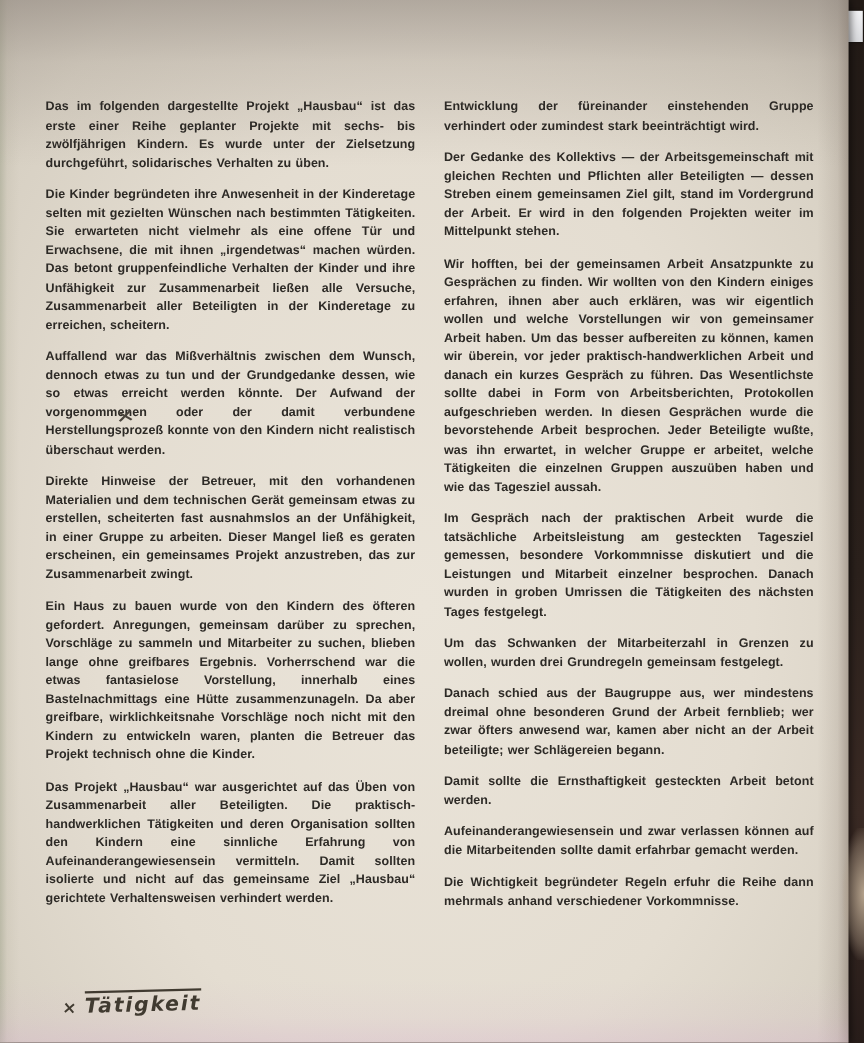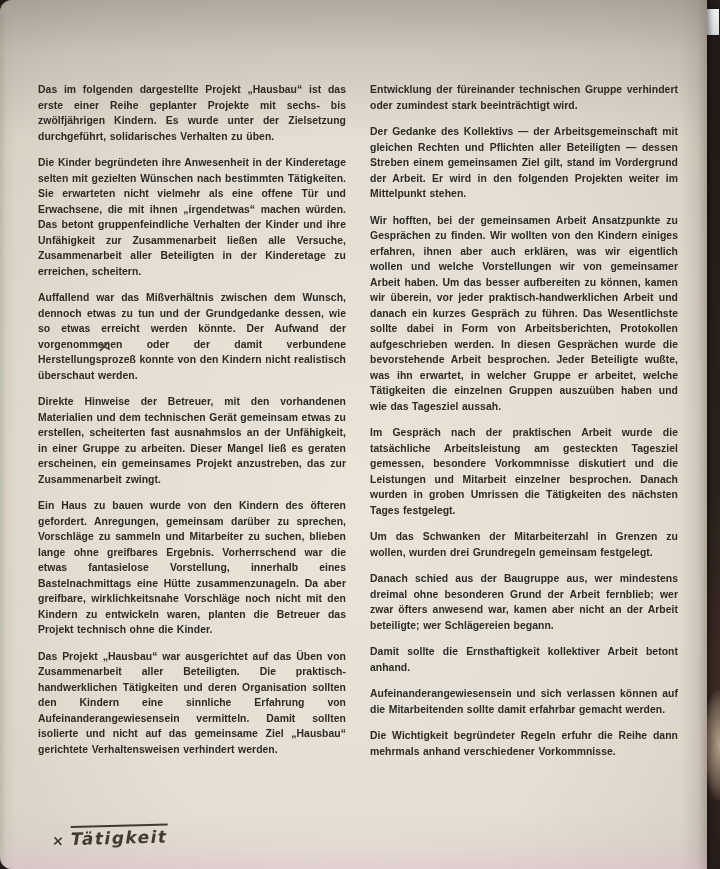--- a/index.html
+++ b/index.html
@@ -4,21 +4,20 @@
 <style>
   html,body{margin:0;padding:0;}
   body{
     width:720px;height:869px;overflow:hidden;
     font-family:"Liberation Sans",sans-serif;
     background:#241c18;
   }
   .photo{
     position:relative;width:720px;height:869px;overflow:hidden;
     background:linear-gradient(180deg,#221a16 0%,#2b211c 55%,#3a2a24 78%,#281d1a 100%);
-    border-radius:12px;
   }
   
   .photo::after{
     content:"";position:absolute;right:0;top:690px;width:18px;height:110px;
     background:radial-gradient(ellipse at 100% 50%, #b4a28c 0%, rgba(180,162,140,0.35) 55%, rgba(0,0,0,0) 75%);
     pointer-events:none;
   }
   .paper-slip{
     position:absolute;right:1px;top:9px;width:15px;height:26px;
     background:linear-gradient(180deg,#f2f2f4,#d9dadd);
@@ -86,28 +85,28 @@
       <div class="col">
         <p>Das im folgenden dargestellte Projekt „Hausbau“ ist das erste einer Reihe geplanter Projekte mit sechs- bis zwölfjährigen Kindern. Es wurde unter der Zielsetzung durchgeführt, solidarisches Verhalten zu üben.</p>
         <p>Die Kinder begründeten ihre Anwesenheit in der Kinderetage selten mit gezielten Wünschen nach bestimmten Tätigkeiten. Sie erwarteten nicht vielmehr als eine offene Tür und Erwachsene, die mit ihnen „irgendetwas“ machen würden. Das betont gruppenfeindliche Verhalten der Kinder und ihre Unfähigkeit zur Zusammenarbeit ließen alle Versuche, Zusammenarbeit aller Beteiligten in der Kinderetage zu erreichen, scheitern.</p>
         <p>Auffallend war das Mißverhältnis zwischen dem Wunsch, dennoch etwas zu tun und der Grundgedanke dessen, wie so etwas erreicht werden könnte. Der Aufwand der vorgenommenen oder der damit verbundene Herstellungsprozeß konnte von den Kindern nicht realistisch überschaut werden.</p>
         <p>Direkte Hinweise der Betreuer, mit den vorhandenen Materialien und dem technischen Gerät gemeinsam etwas zu erstellen, scheiterten fast ausnahmslos an der Unfähigkeit, in einer Gruppe zu arbeiten. Dieser Mangel ließ es geraten erscheinen, ein gemeinsames Projekt anzustreben, das zur Zusammenarbeit zwingt.</p>
         <p>Ein Haus zu bauen wurde von den Kindern des öfteren gefordert. Anregungen, gemeinsam darüber zu sprechen, Vorschläge zu sammeln und Mitarbeiter zu suchen, blieben lange ohne greifbares Ergebnis. Vorherrschend war die etwas fantasielose Vorstellung, innerhalb eines Bastelnachmittags eine Hütte zusammenzunageln. Da aber greifbare, wirklichkeitsnahe Vorschläge noch nicht mit den Kindern zu entwickeln waren, planten die Betreuer das Projekt technisch ohne die Kinder.</p>
         <p>Das Projekt „Hausbau“ war ausgerichtet auf das Üben von Zusammenarbeit aller Beteiligten. Die praktisch-handwerklichen Tätigkeiten und deren Organisation sollten den Kindern eine sinnliche Erfahrung von Aufeinanderangewiesensein vermitteln. Damit sollten isolierte und nicht auf das gemeinsame Ziel „Hausbau“ gerichtete Verhaltensweisen verhindert werden.</p>
       </div>
 
       <div class="col">
-        <p>Entwicklung der füreinander technischen Gruppe verhindert oder zumindest stark beeinträchtigt wird.</p>
+        <p>Entwicklung der füreinander einstehenden Gruppe verhindert oder zumindest stark beeinträchtigt wird.</p>
         <p>Der Gedanke des Kollektivs — der Arbeitsgemeinschaft mit gleichen Rechten und Pflichten aller Beteiligten — dessen Streben einem gemeinsamen Ziel gilt, stand im Vordergrund der Arbeit. Er wird in den folgenden Projekten weiter im Mittelpunkt stehen.</p>
         <p>Wir hofften, bei der gemeinsamen Arbeit Ansatzpunkte zu Gesprächen zu finden. Wir wollten von den Kindern einiges erfahren, ihnen aber auch erklären, was wir eigentlich wollen und welche Vorstellungen wir von gemeinsamer Arbeit haben. Um das besser aufbereiten zu können, kamen wir überein, vor jeder praktisch-handwerklichen Arbeit und danach ein kurzes Gespräch zu führen. Das Wesentlichste sollte dabei in Form von Arbeitsberichten, Protokollen aufgeschrieben werden. In diesen Gesprächen wurde die bevorstehende Arbeit besprochen. Jeder Beteiligte wußte, was ihn erwartet, in welcher Gruppe er arbeitet, welche Tätigkeiten die einzelnen Gruppen auszuüben haben und wie das Tagesziel aussah.</p>
         <p>Im Gespräch nach der praktischen Arbeit wurde die tatsächliche Arbeitsleistung am gesteckten Tagesziel gemessen, besondere Vorkommnisse diskutiert und die Leistungen und Mitarbeit einzelner besprochen. Danach wurden in groben Umrissen die Tätigkeiten des nächsten Tages festgelegt.</p>
         <p>Um das Schwanken der Mitarbeiterzahl in Grenzen zu wollen, wurden drei Grundregeln gemeinsam festgelegt.</p>
         <p>Danach schied aus der Baugruppe aus, wer mindestens dreimal ohne besonderen Grund der Arbeit fernblieb; wer zwar öfters anwesend war, kamen aber nicht an der Arbeit beteiligte; wer Schlägereien begann.</p>
-        <p>Damit sollte die Ernsthaftigkeit kollektiver Arbeit betont anhand.</p>
-        <p>Aufeinanderangewiesensein und sich verlassen können auf die Mitarbeitenden sollte damit erfahrbar gemacht werden.</p>
+        <p>Damit sollte die Ernsthaftigkeit gesteckten Arbeit betont werden.</p>
+        <p>Aufeinanderangewiesensein und zwar verlassen können auf die Mitarbeitenden sollte damit erfahrbar gemacht werden.</p>
         <p>Die Wichtigkeit begründeter Regeln erfuhr die Reihe dann mehrmals anhand verschiedener Vorkommnisse.</p>
       </div>
 
     </div>
 
     <span class="inline-cross">✕</span>
 
     <div class="handwritten-note">
       <span class="hw-mark">×</span><span class="hw-word">Tätigkeit</span>
     </div>

